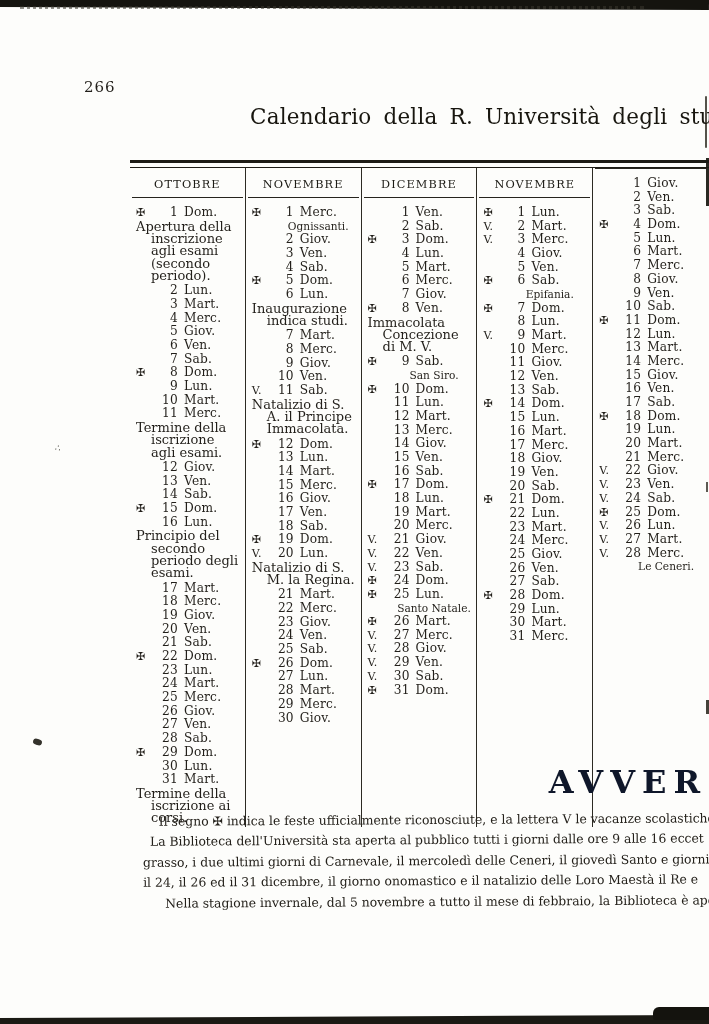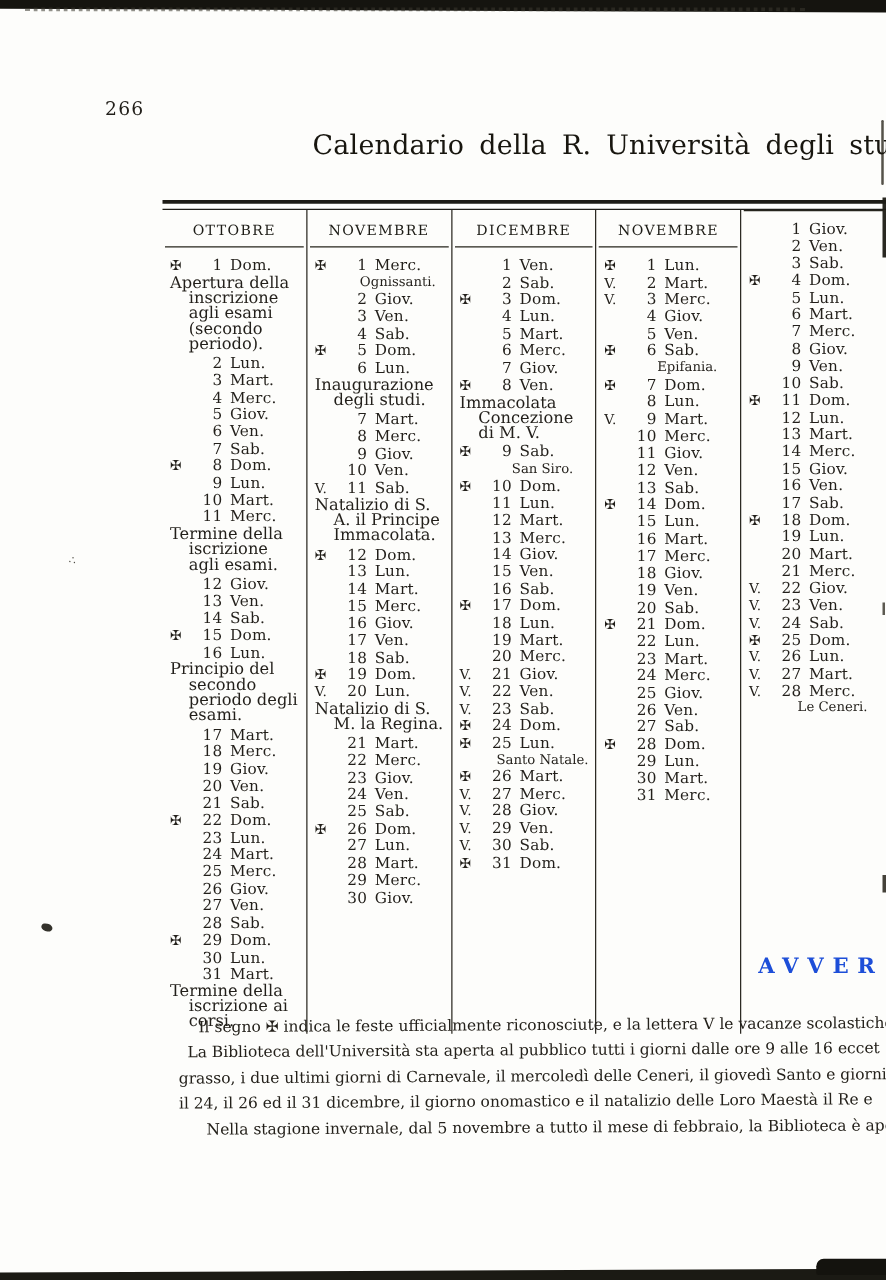--- a/index.html
+++ b/index.html
@@ -34,21 +34,21 @@
   .head-rule{border-bottom:1.5px solid #26241d;margin:0 2px;}
   .col-body{padding:8px 2px 0 6px;}
   .day{height:13.7px;line-height:13.7px;font-size:12.2px;letter-spacing:.2px;white-space:nowrap;}
   .pfx{display:inline-block;width:22px;font-size:11px;}
   .num{display:inline-block;width:20px;text-align:right;}
   .dow{margin-left:6px;}
   .note-l{font-size:13px;line-height:12.3px;margin:1px 0 2px;padding-left:15px;text-indent:-15px;padding-right:2px;}
   .note-c{font-size:10.6px;line-height:12.5px;text-align:center;padding-left:26px;margin-bottom:1px;white-space:nowrap;}
 
   
-  .avver{position:absolute;right:2px;top:763px;font-size:17px;font-weight:bold;letter-spacing:7px;color:#1d4ed8;}
+  .avver{position:absolute;right:2px;top:763px;font-size:32px;font-weight:bold;letter-spacing:7px;color:#0f172a;}
   .footer{position:absolute;left:143px;top:810px;width:600px;transform:rotate(-0.35deg);}
   .fline{font-size:12.4px;line-height:20.4px;white-space:nowrap;color:#24211b;}
   .fline-0{margin-left:16px;}
   .fline-1{margin-left:7px;}
   .fline-4{margin-left:22px;}
 </style>
 </head>
 <body>
 
 <div class="page">
@@ -112,21 +112,21 @@
           <div class="col-head">NOVEMBRE</div>
           <div class="head-rule"></div>
           <div class="col-body">
             <div class="day"><span class="pfx">✠</span><span class="num">1</span><span class="dow">Merc.</span></div>
             <div class="note-c">Ognissanti.</div>
             <div class="day"><span class="pfx"></span><span class="num">2</span><span class="dow">Giov.</span></div>
             <div class="day"><span class="pfx"></span><span class="num">3</span><span class="dow">Ven.</span></div>
             <div class="day"><span class="pfx"></span><span class="num">4</span><span class="dow">Sab.</span></div>
             <div class="day"><span class="pfx">✠</span><span class="num">5</span><span class="dow">Dom.</span></div>
             <div class="day"><span class="pfx"></span><span class="num">6</span><span class="dow">Lun.</span></div>
-            <div class="note-l">Inaugurazione degli studi.</div>
+            <div class="note-l">Inaugurazione indica studi.</div>
             <div class="day"><span class="pfx"></span><span class="num">7</span><span class="dow">Mart.</span></div>
             <div class="day"><span class="pfx"></span><span class="num">8</span><span class="dow">Merc.</span></div>
             <div class="day"><span class="pfx"></span><span class="num">9</span><span class="dow">Giov.</span></div>
             <div class="day"><span class="pfx"></span><span class="num">10</span><span class="dow">Ven.</span></div>
             <div class="day"><span class="pfx">V.</span><span class="num">11</span><span class="dow">Sab.</span></div>
             <div class="note-l">Natalizio di S. A. il Principe Immacolata.</div>
             <div class="day"><span class="pfx">✠</span><span class="num">12</span><span class="dow">Dom.</span></div>
             <div class="day"><span class="pfx"></span><span class="num">13</span><span class="dow">Lun.</span></div>
             <div class="day"><span class="pfx"></span><span class="num">14</span><span class="dow">Mart.</span></div>
             <div class="day"><span class="pfx"></span><span class="num">15</span><span class="dow">Merc.</span></div>

